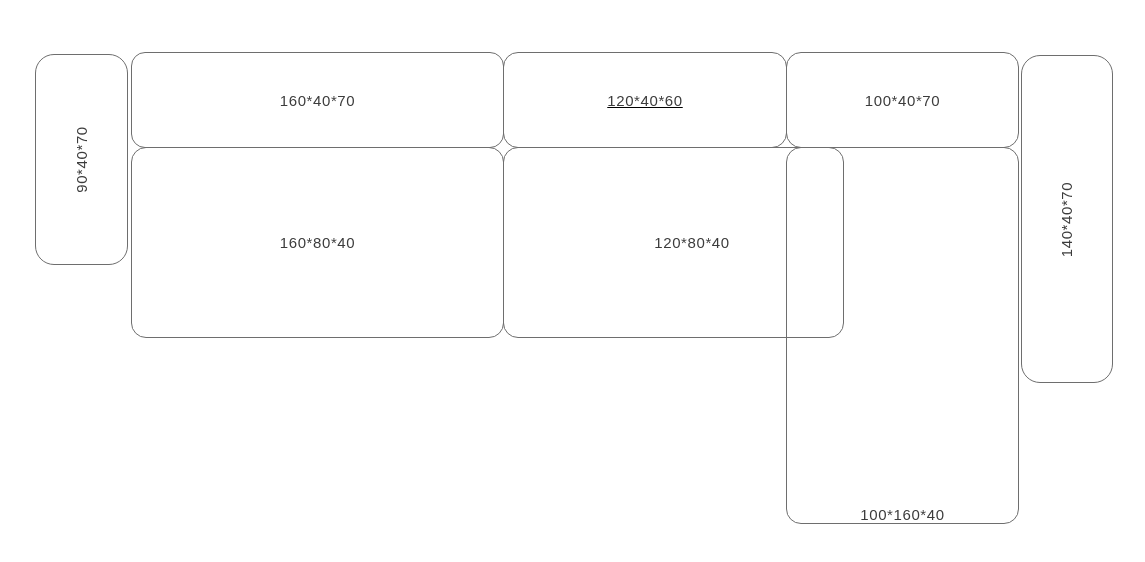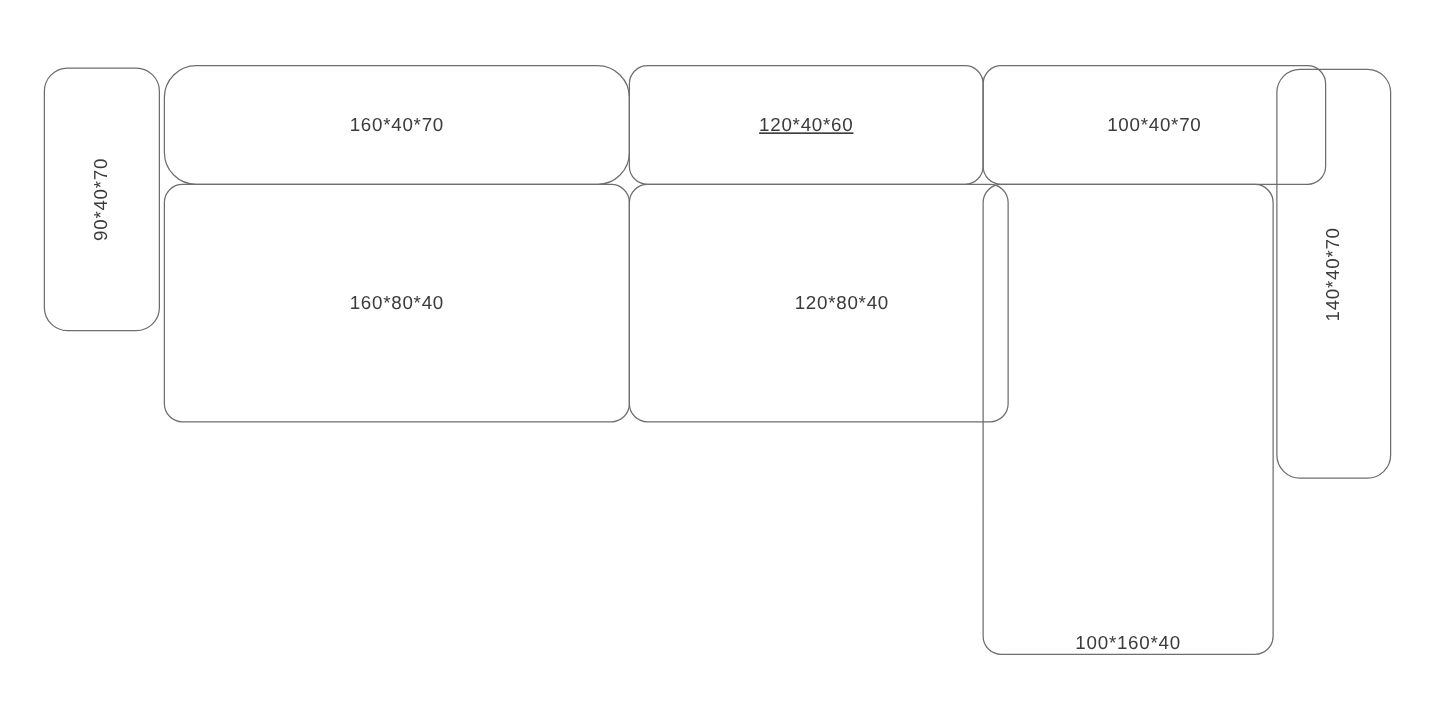--- a/index.html
+++ b/index.html
@@ -28,26 +28,26 @@
     font-size: 15px;
     letter-spacing: 0.6px;
     color: #3c3c3c;
     white-space: nowrap;
   }
   .module .label.vertical {
     transform: rotate(-90deg);
   }
   
   .m-armrest-left   { left: 35px;  top: 54px;  width: 93px;  height: 211px; border-radius: 19px; }
-  .m-backrest-160   { left: 131px; top: 52px;  width: 373px; height: 96px;  border-radius: 26px; }
+  .m-backrest-160   { left: 131px; top: 52px;  width: 373px; height: 96px;  border-radius: 14px; }
   .m-backrest-120   { left: 503px; top: 52px;  width: 284px; height: 96px;  border-radius: 15px; text-decoration: underline; }
-  .m-backrest-100   { left: 786px; top: 52px;  width: 275px; height: 96px;  border-radius: 15px; }
+  .m-backrest-100   { left: 786px; top: 52px;  width: 233px; height: 96px;  border-radius: 15px; }
   .m-armrest-right  { left: 1021px; top: 55px; width: 92px;  height: 328px; border-radius: 19px; }
   .m-seat-160       { left: 131px; top: 147px; width: 373px; height: 191px; border-radius: 15px; }
-  .m-seat-120       { left: 503px; top: 147px; width: 304px; height: 191px; border-radius: 15px; padding-left: 37px; }
+  .m-seat-120       { left: 503px; top: 147px; width: 341px; height: 191px; border-radius: 15px; padding-left: 37px; }
   .m-chaise-100     { left: 786px; top: 147px; width: 233px; height: 377px; border-radius: 15px; align-items: flex-end; }
   
 </style>
 </head>
 <body>
 
 <div class="canvas">
 
   <div class="module m-armrest-left">
     <span class="label vertical">90*40*70</span>

